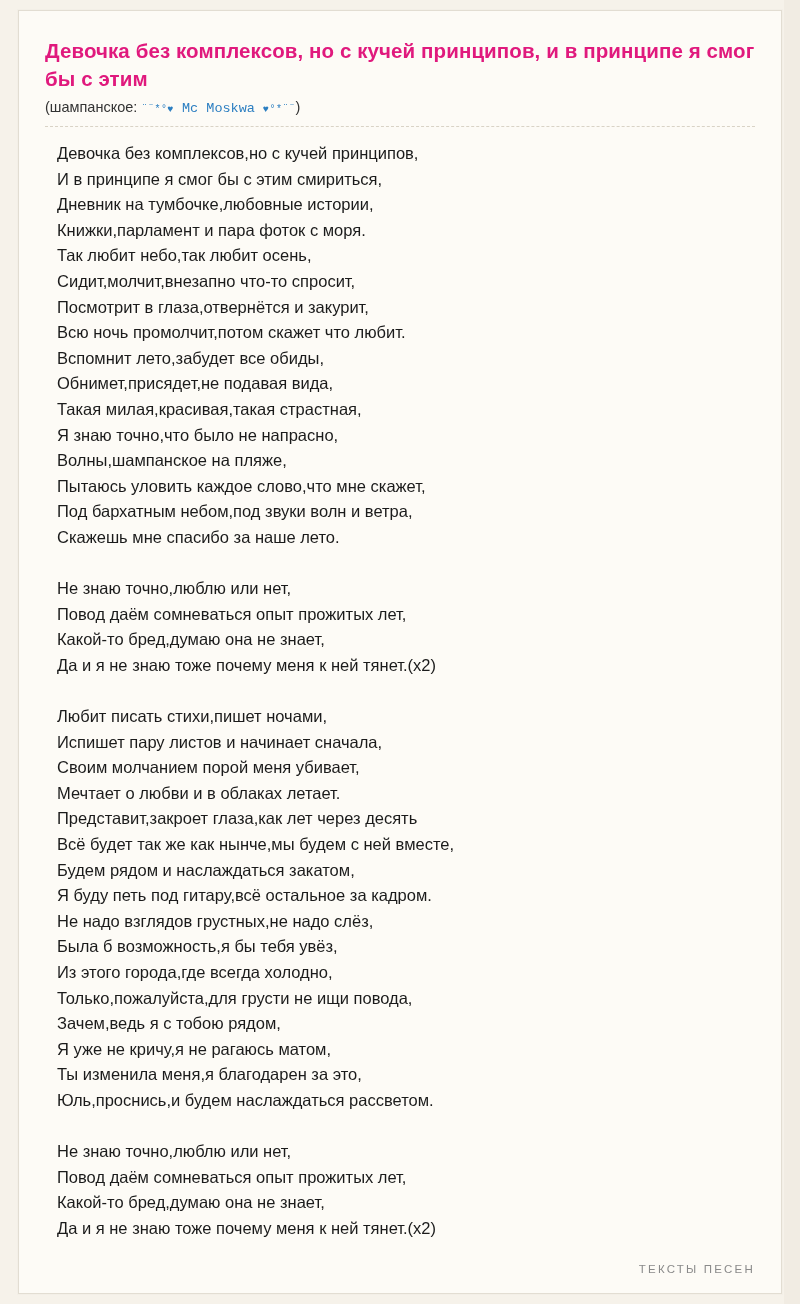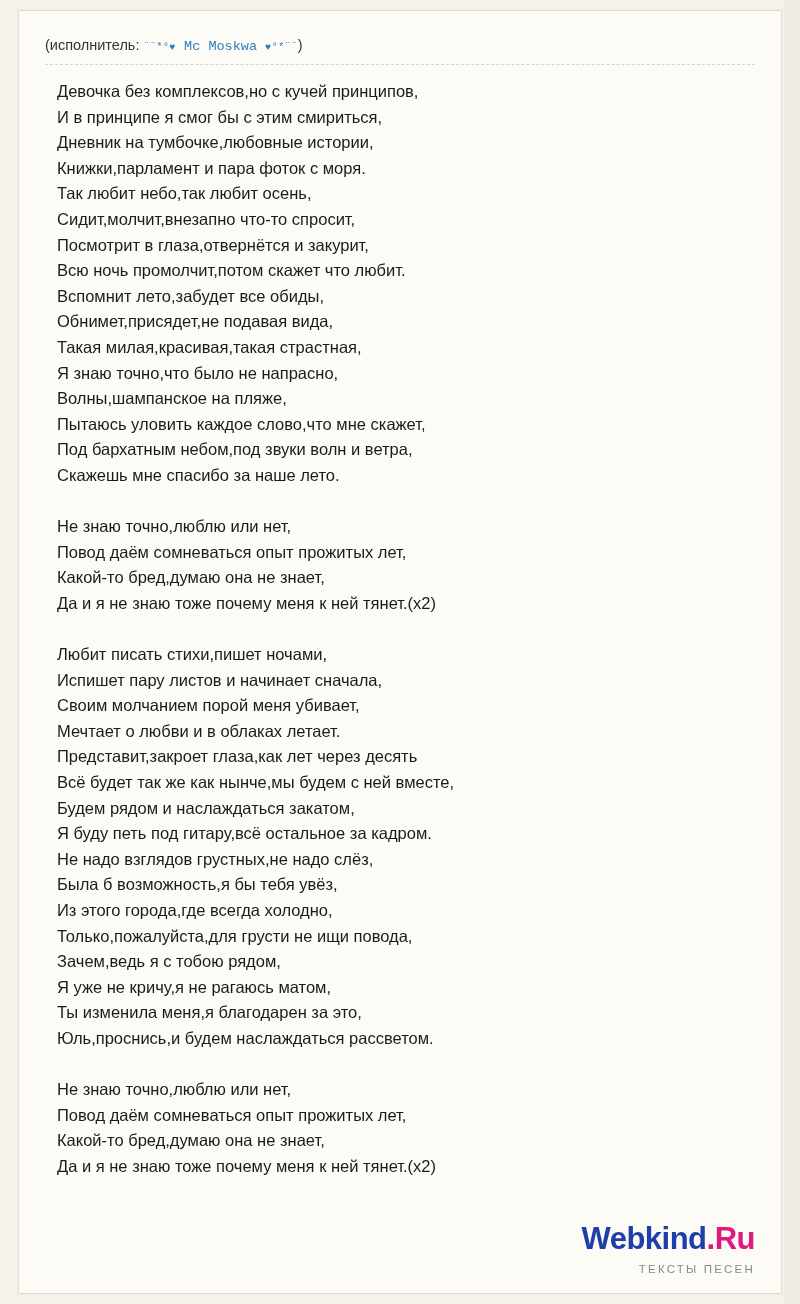--- a/index.html
+++ b/index.html
@@ -101,23 +101,24 @@
 </style>
 </head>
 <body>
 
 <div class="page">
   <div class="scroll-col"></div>
 
   <div class="sheet">
     <div class="inner">
 
+      <h1 class="song-title">Девочка без комплексов, но с кучей принципов, и в принципе я смог бы с этим</h1>
 
       <div class="artist-line">
-        <span>(исполнитель: </span><a class="artist-link" href="#"><span class="artist-deco">¨¨*°♥</span> <span>Mc Moskwa</span> <span class="artist-deco">♥°*¨¨</span></a><span>)</span>
+        <span>(шампанское: </span><a class="artist-link" href="#"><span class="artist-deco">¨¨*°♥</span> <span>Mc Moskwa</span> <span class="artist-deco">♥°*¨¨</span></a><span>)</span>
       </div>
 
       <div class="lyrics">Девочка без комплексов,но с кучей принципов,
 И в принципе я смог бы с этим смириться,
 Дневник на тумбочке,любовные истории,
 Книжки,парламент и пара фоток с моря.
 Так любит небо,так любит осень,
 Сидит,молчит,внезапно что-то спросит,
 Посмотрит в глаза,отвернётся и закурит,
 Всю ночь промолчит,потом скажет что любит.
@@ -153,19 +154,16 @@
 Юль,проснись,и будем наслаждаться рассветом.
 
 Не знаю точно,люблю или нет,
 Повод даём сомневаться опыт прожитых лет,
 Какой-то бред,думаю она не знает,
 Да и я не знаю тоже почему меня к ней тянет.(х2)</div>
 
     </div>
 
     <div class="logo-wrap">
-      <div>
-        <span class="logo-main">Webkind</span><span class="logo-ru">.Ru</span>
-      </div>
       <div class="logo-sub">ТЕКСТЫ ПЕСЕН</div>
     </div>
   </div>
 </div>
 
 </body></html>

